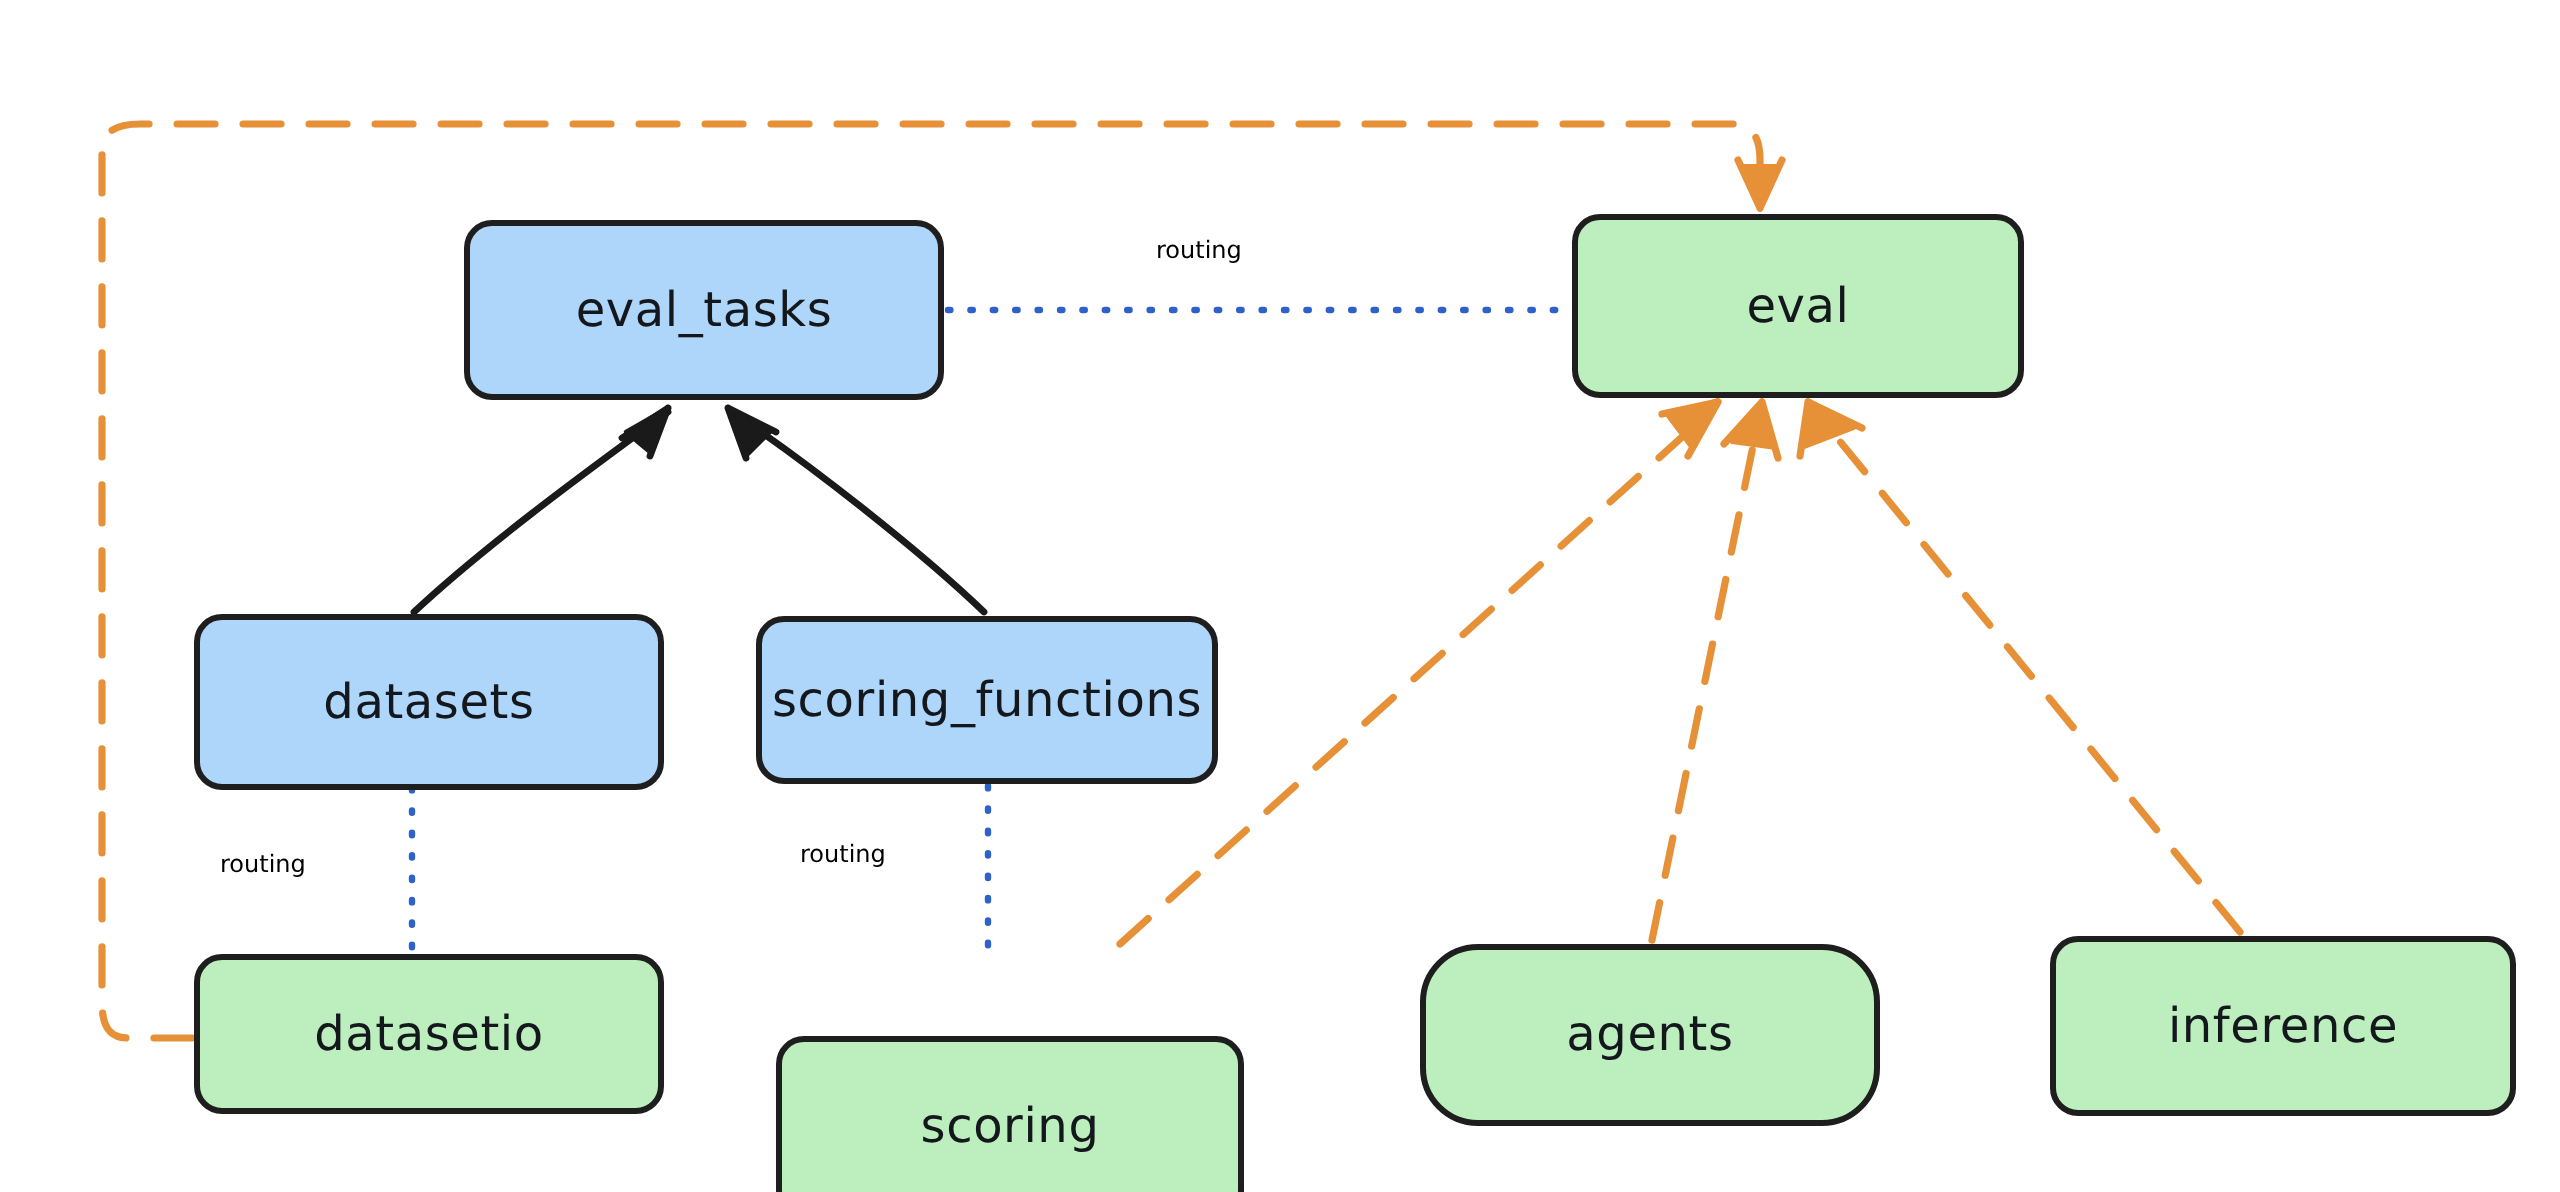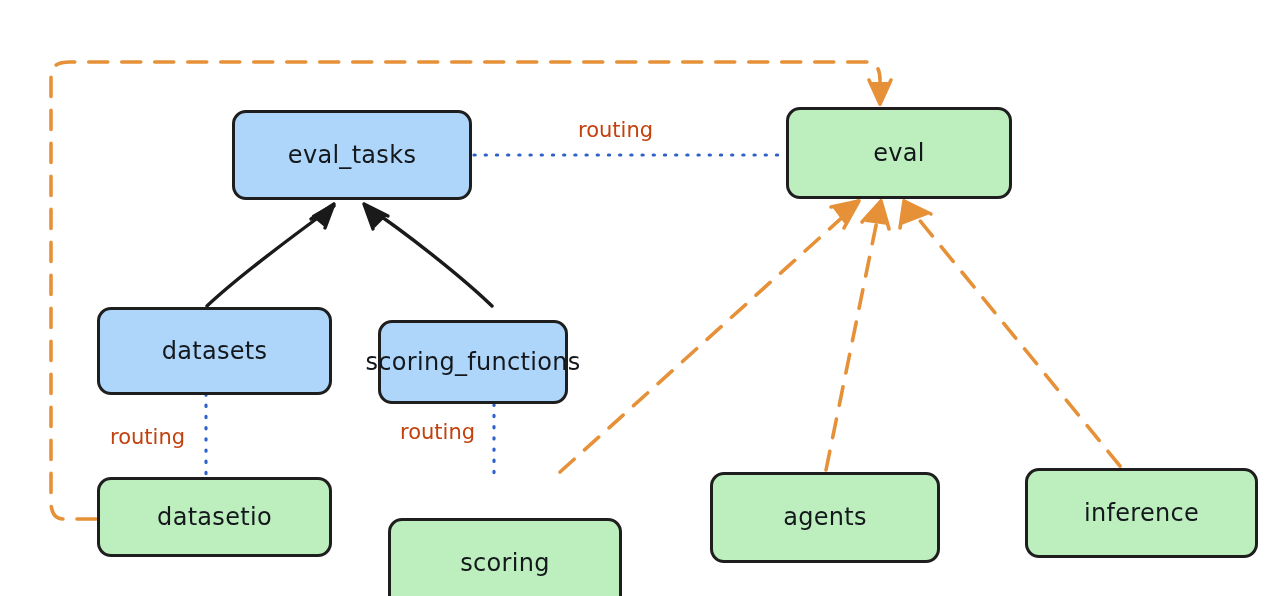--- a/index.html
+++ b/index.html
@@ -44,22 +44,22 @@
   }
   .node.api {
     background: #aed6fa;
   }
   .node.provider {
     background: #bdefbe;
   }
   .edge-label {
     position: absolute;
     font-family: "DejaVu Sans", sans-serif;
-    font-size: 21px;
-    color: #c2410c;
+    font-size: 12px;
+    color: #000000;
     white-space: nowrap;
     background: transparent;
   }
 </style>
 </head>
 <body>
 
 <div id="canvas">
 
   <svg id="edge-layer" viewBox="0 0 1280 596" width="1280" height="596" xmlns="http://www.w3.org/2000/svg">
@@ -119,33 +119,33 @@
   </div>
 
   <div class="node provider" style="left:786px; top:107px; width:226px; height:92px;">
     <span class="node-label">eval</span>
   </div>
 
   <div class="node api" style="left:97px; top:307px; width:235px; height:88px;">
     <span class="node-label">datasets</span>
   </div>
 
-  <div class="node api" style="left:378px; top:320px; width:190px; height:84px;text-align:right;">
+  <div class="node api" style="left:378px; top:308px; width:231px; height:84px;text-align:right;">
     <span class="node-label">scoring_functions</span>
   </div>
 
   <div class="node provider" style="left:97px; top:477px; width:235px; height:80px;">
     <span class="node-label">datasetio</span>
   </div>
 
   <div class="node provider" style="left:388px; top:474px; width:234px; height:91px;margin-top:44px;">
     <span class="node-label">scoring</span>
   </div>
 
-  <div class="node provider" style="left:710px; top:472px; width:230px; height:91px;">
+  <div class="node provider" style="left:710px; top:472px; width:230px; height:91px;border-radius:29px;">
     <span class="node-label">agents</span>
   </div>
 
   <div class="node provider" style="left:1025px; top:468px; width:233px; height:90px;">
     <span class="node-label">inference</span>
   </div>
 
   <div class="edge-label" style="left:578px; top:118px;">routing</div>
 
   <div class="edge-label" style="left:110px; top:425px;">routing</div>

